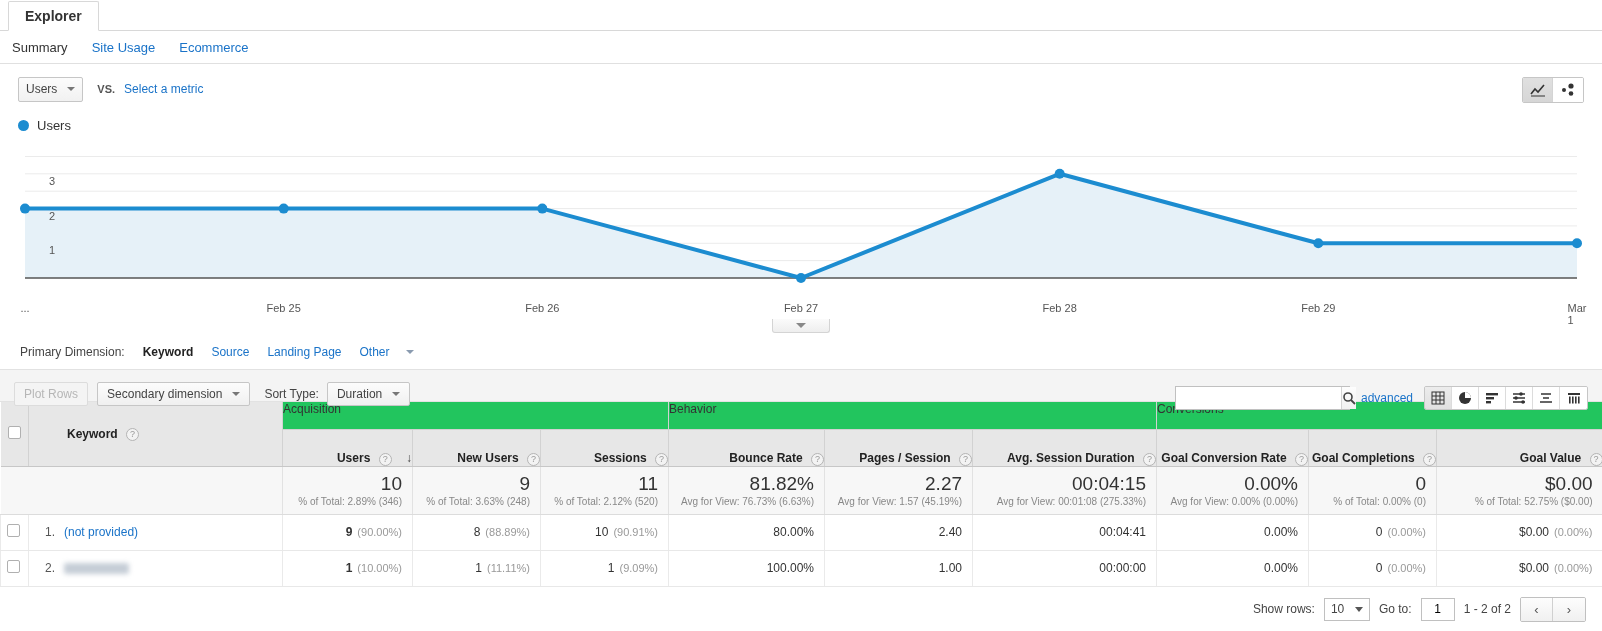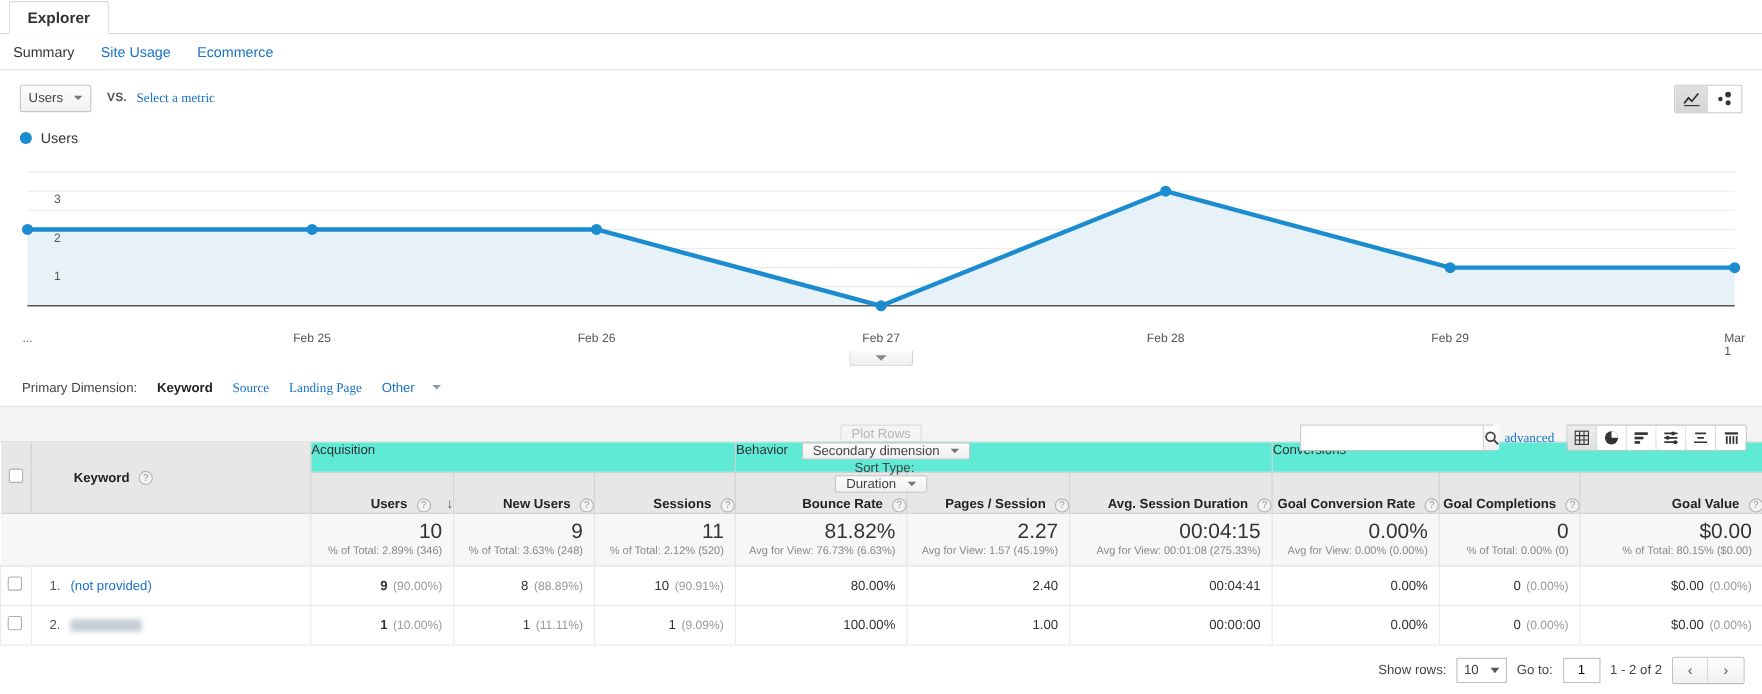--- a/index.html
+++ b/index.html
@@ -74,21 +74,21 @@
     cursor: pointer;
   }
   .btn-select .caret {
     width: 0; height: 0;
     border-left: 4px solid transparent;
     border-right: 4px solid transparent;
     border-top: 4px solid #777;
     margin-left: 10px;
   }
   .vs-label { margin: 0 9px 0 14px; font-size: 11px; font-weight: bold; color: #555; }
-  .link { color: #1a73c8; cursor: pointer; font-family: Liberation Serif, serif; }
+  .link { color: #1a73c8; cursor: pointer; }
 
   .chart-controls {
     position: absolute;
     right: 18px;
     top: 13px;
     display: flex;
     align-items: center;
     gap: 12px;
   }
   .seg {
@@ -193,21 +193,20 @@
   .tabletoolbar {
     margin-top: 7px;
     height: 33px;
     background: #f4f4f4;
     border-top: 1px solid #e2e2e2;
     border-bottom: 1px solid #e2e2e2;
     display: flex;
     align-items: center;
     padding: 16px 14px 0 14px;
     position: relative;
-    flex-direction: column;
   }
   .btn-gray {
     height: 24px;
     border: 1px solid #c6c6c6;
     border-radius: 2px;
     background: linear-gradient(#fcfcfc, #f0f0f0);
     display: inline-flex; align-items: center;
     padding: 0 9px;
     font-size: 12px; color: #444;
     cursor: pointer;
@@ -250,21 +249,21 @@
     display: flex; align-items: center; justify-content: center;
     background: #fff; border-right: 1px solid #dcdcdc; cursor: pointer;
   }
   .viewicons > div:last-child { border-right: none; }
   .viewicons > div.sel { background: linear-gradient(#ececec, #e0e0e0); }
 
   
   table.ga { width: 100%; border-collapse: collapse; table-layout: fixed; }
   table.ga th, table.ga td { padding: 0; }
   .grp-head {
-    background: #5eead4;
+    background: #22c55e;
     border-left: 1px solid #d2d2d2;
     border-bottom: 1px solid #d2d2d2;
     font-size: 12px;
     color: #333;
     text-align: left;
     padding: 6px 0 6px 10px;
     font-weight: normal;
     height: 27px;
     vertical-align: top;
   }
@@ -653,21 +652,21 @@
         <td>
           <div class="tot-main">0.00%</div>
           <div class="tot-sub">Avg for View: 0.00% (0.00%)</div>
         </td>
         <td>
           <div class="tot-main">0</div>
           <div class="tot-sub">% of Total: 0.00% (0)</div>
         </td>
         <td>
           <div class="tot-main">$0.00</div>
-          <div class="tot-sub">% of Total: 80.15% ($0.00)</div>
+          <div class="tot-sub">% of Total: 52.75% ($0.00)</div>
         </td>
       </tr>
       <tr class="data">
         <td class="chkcell"><span class="chk"></span></td>
         <td class="kwcell"><span class="rownum">1.</span><span class="kwlink">(not provided)</span></td>
         <td><span class="bold">9</span><span class="pct">(90.00%)</span></td>
         <td><span class="">8</span><span class="pct">(88.89%)</span></td>
         <td><span class="">10</span><span class="pct">(90.91%)</span></td>
         <td><span class="">80.00%</span></td>
         <td><span class="">2.40</span></td>

